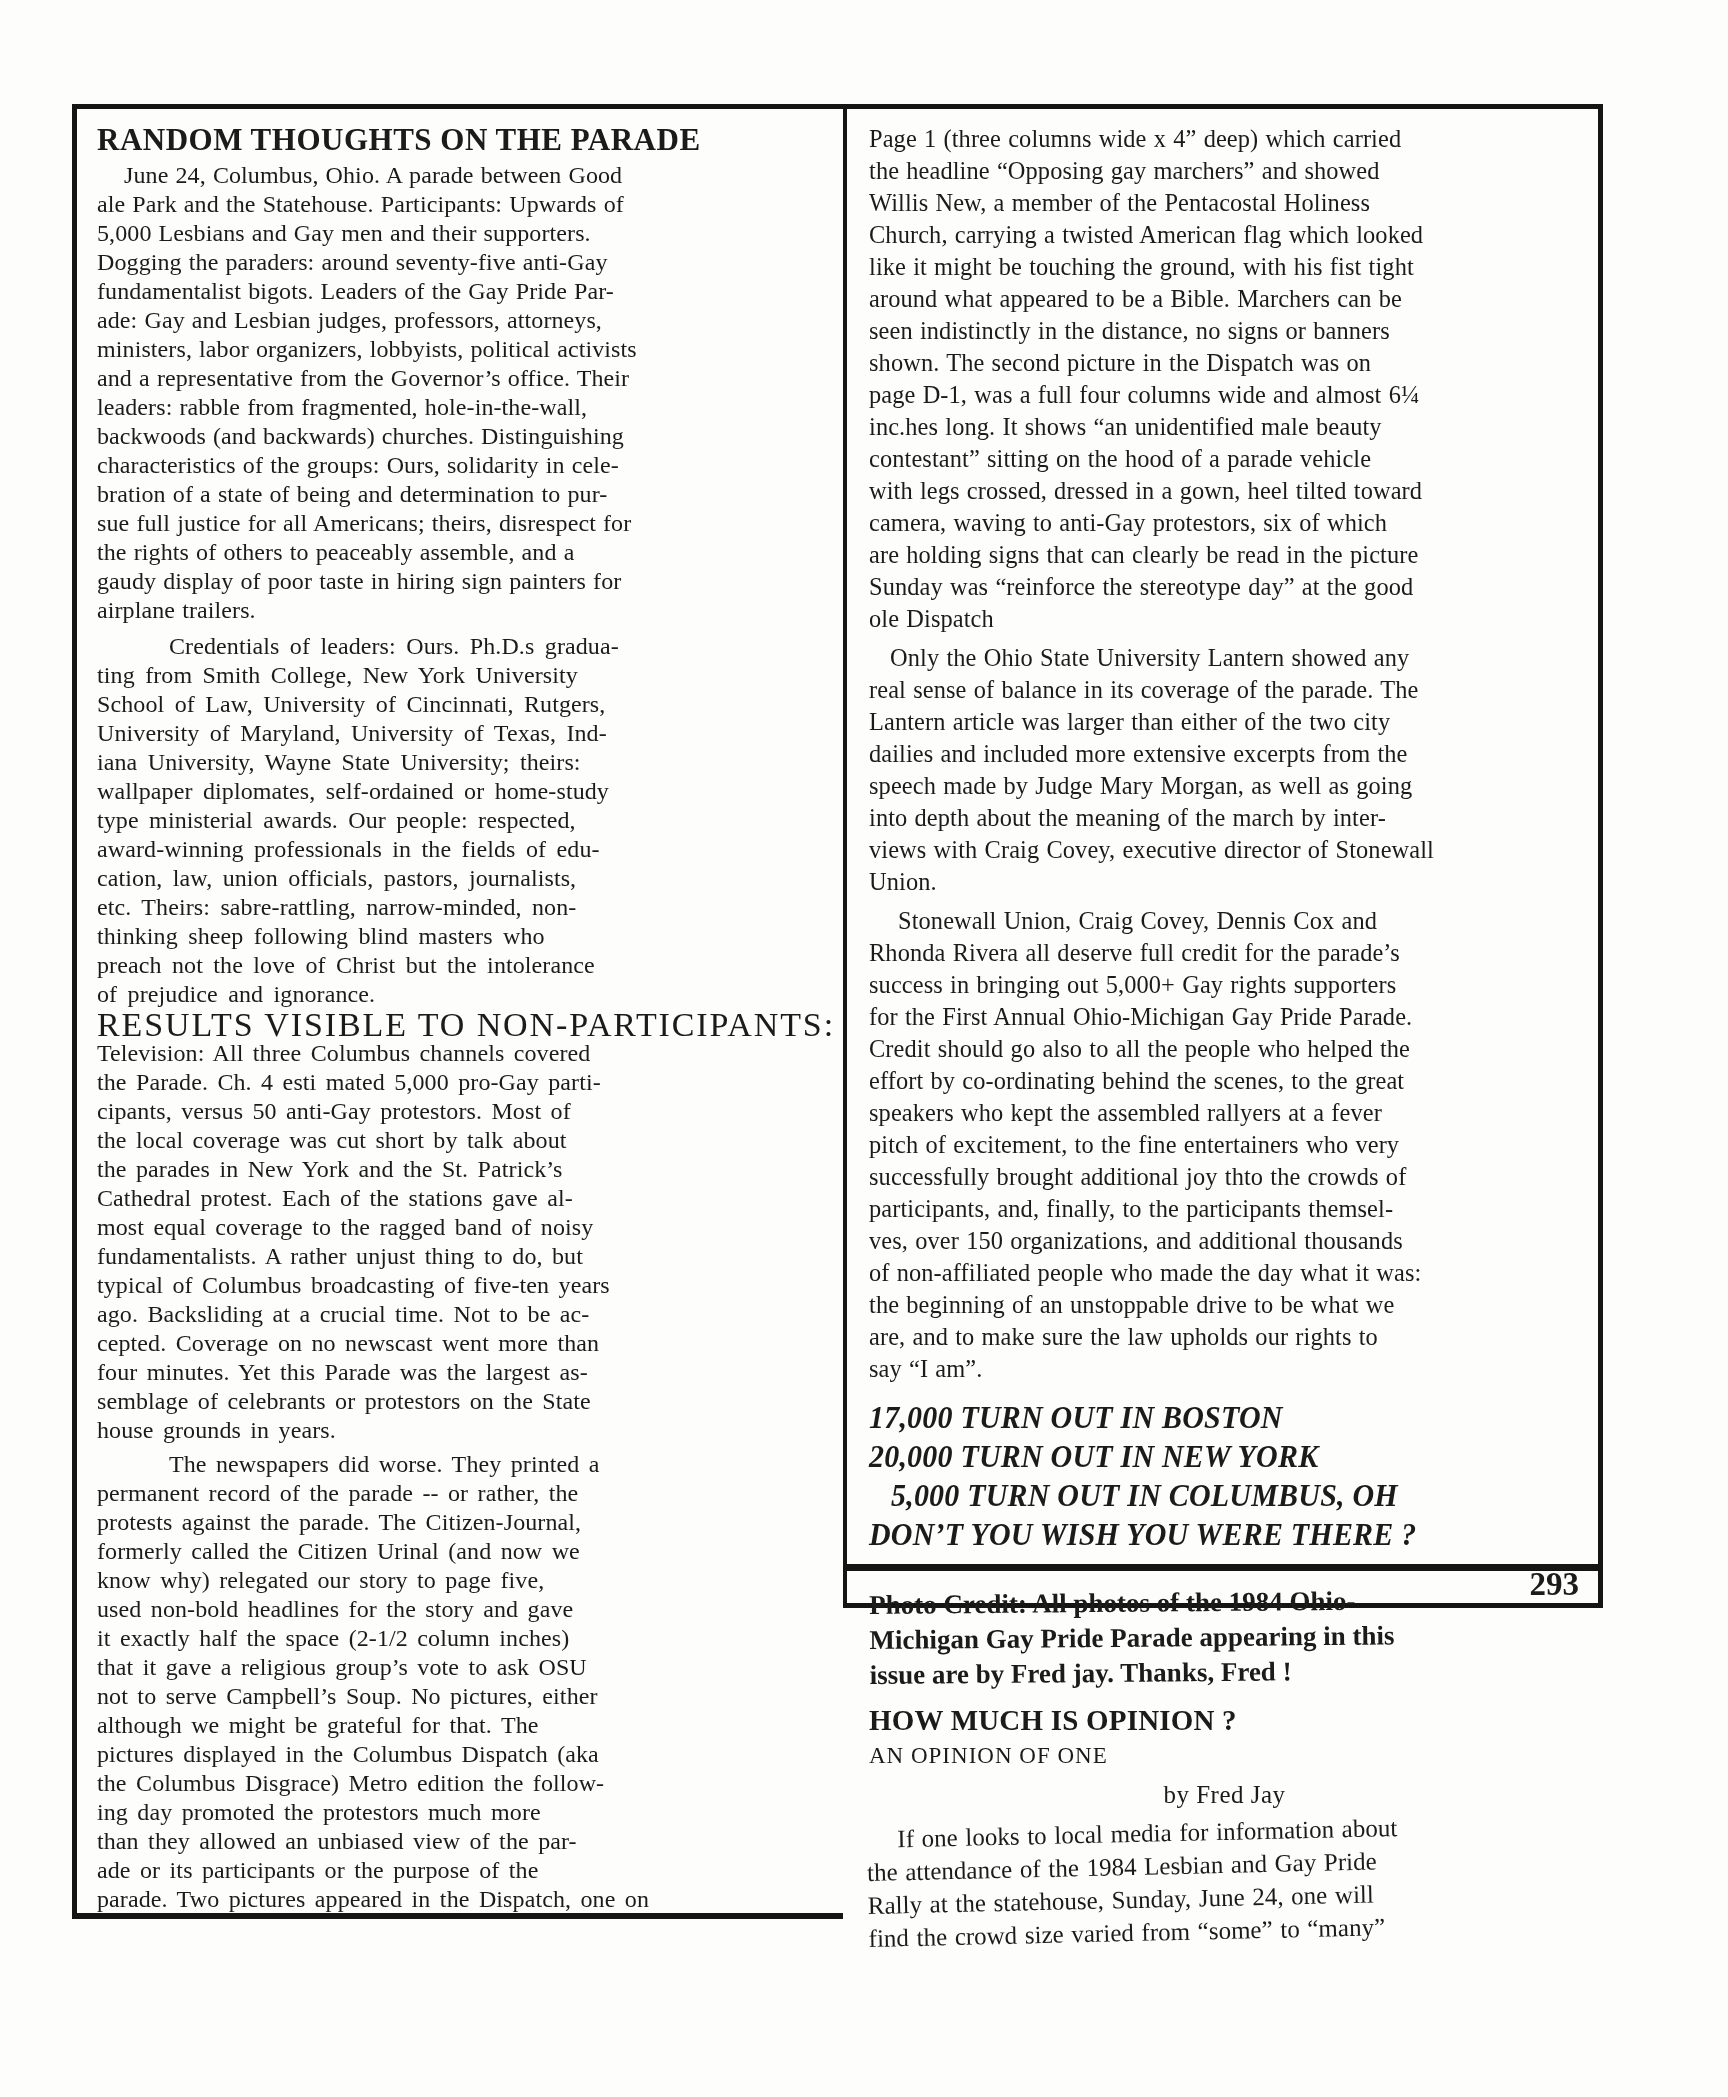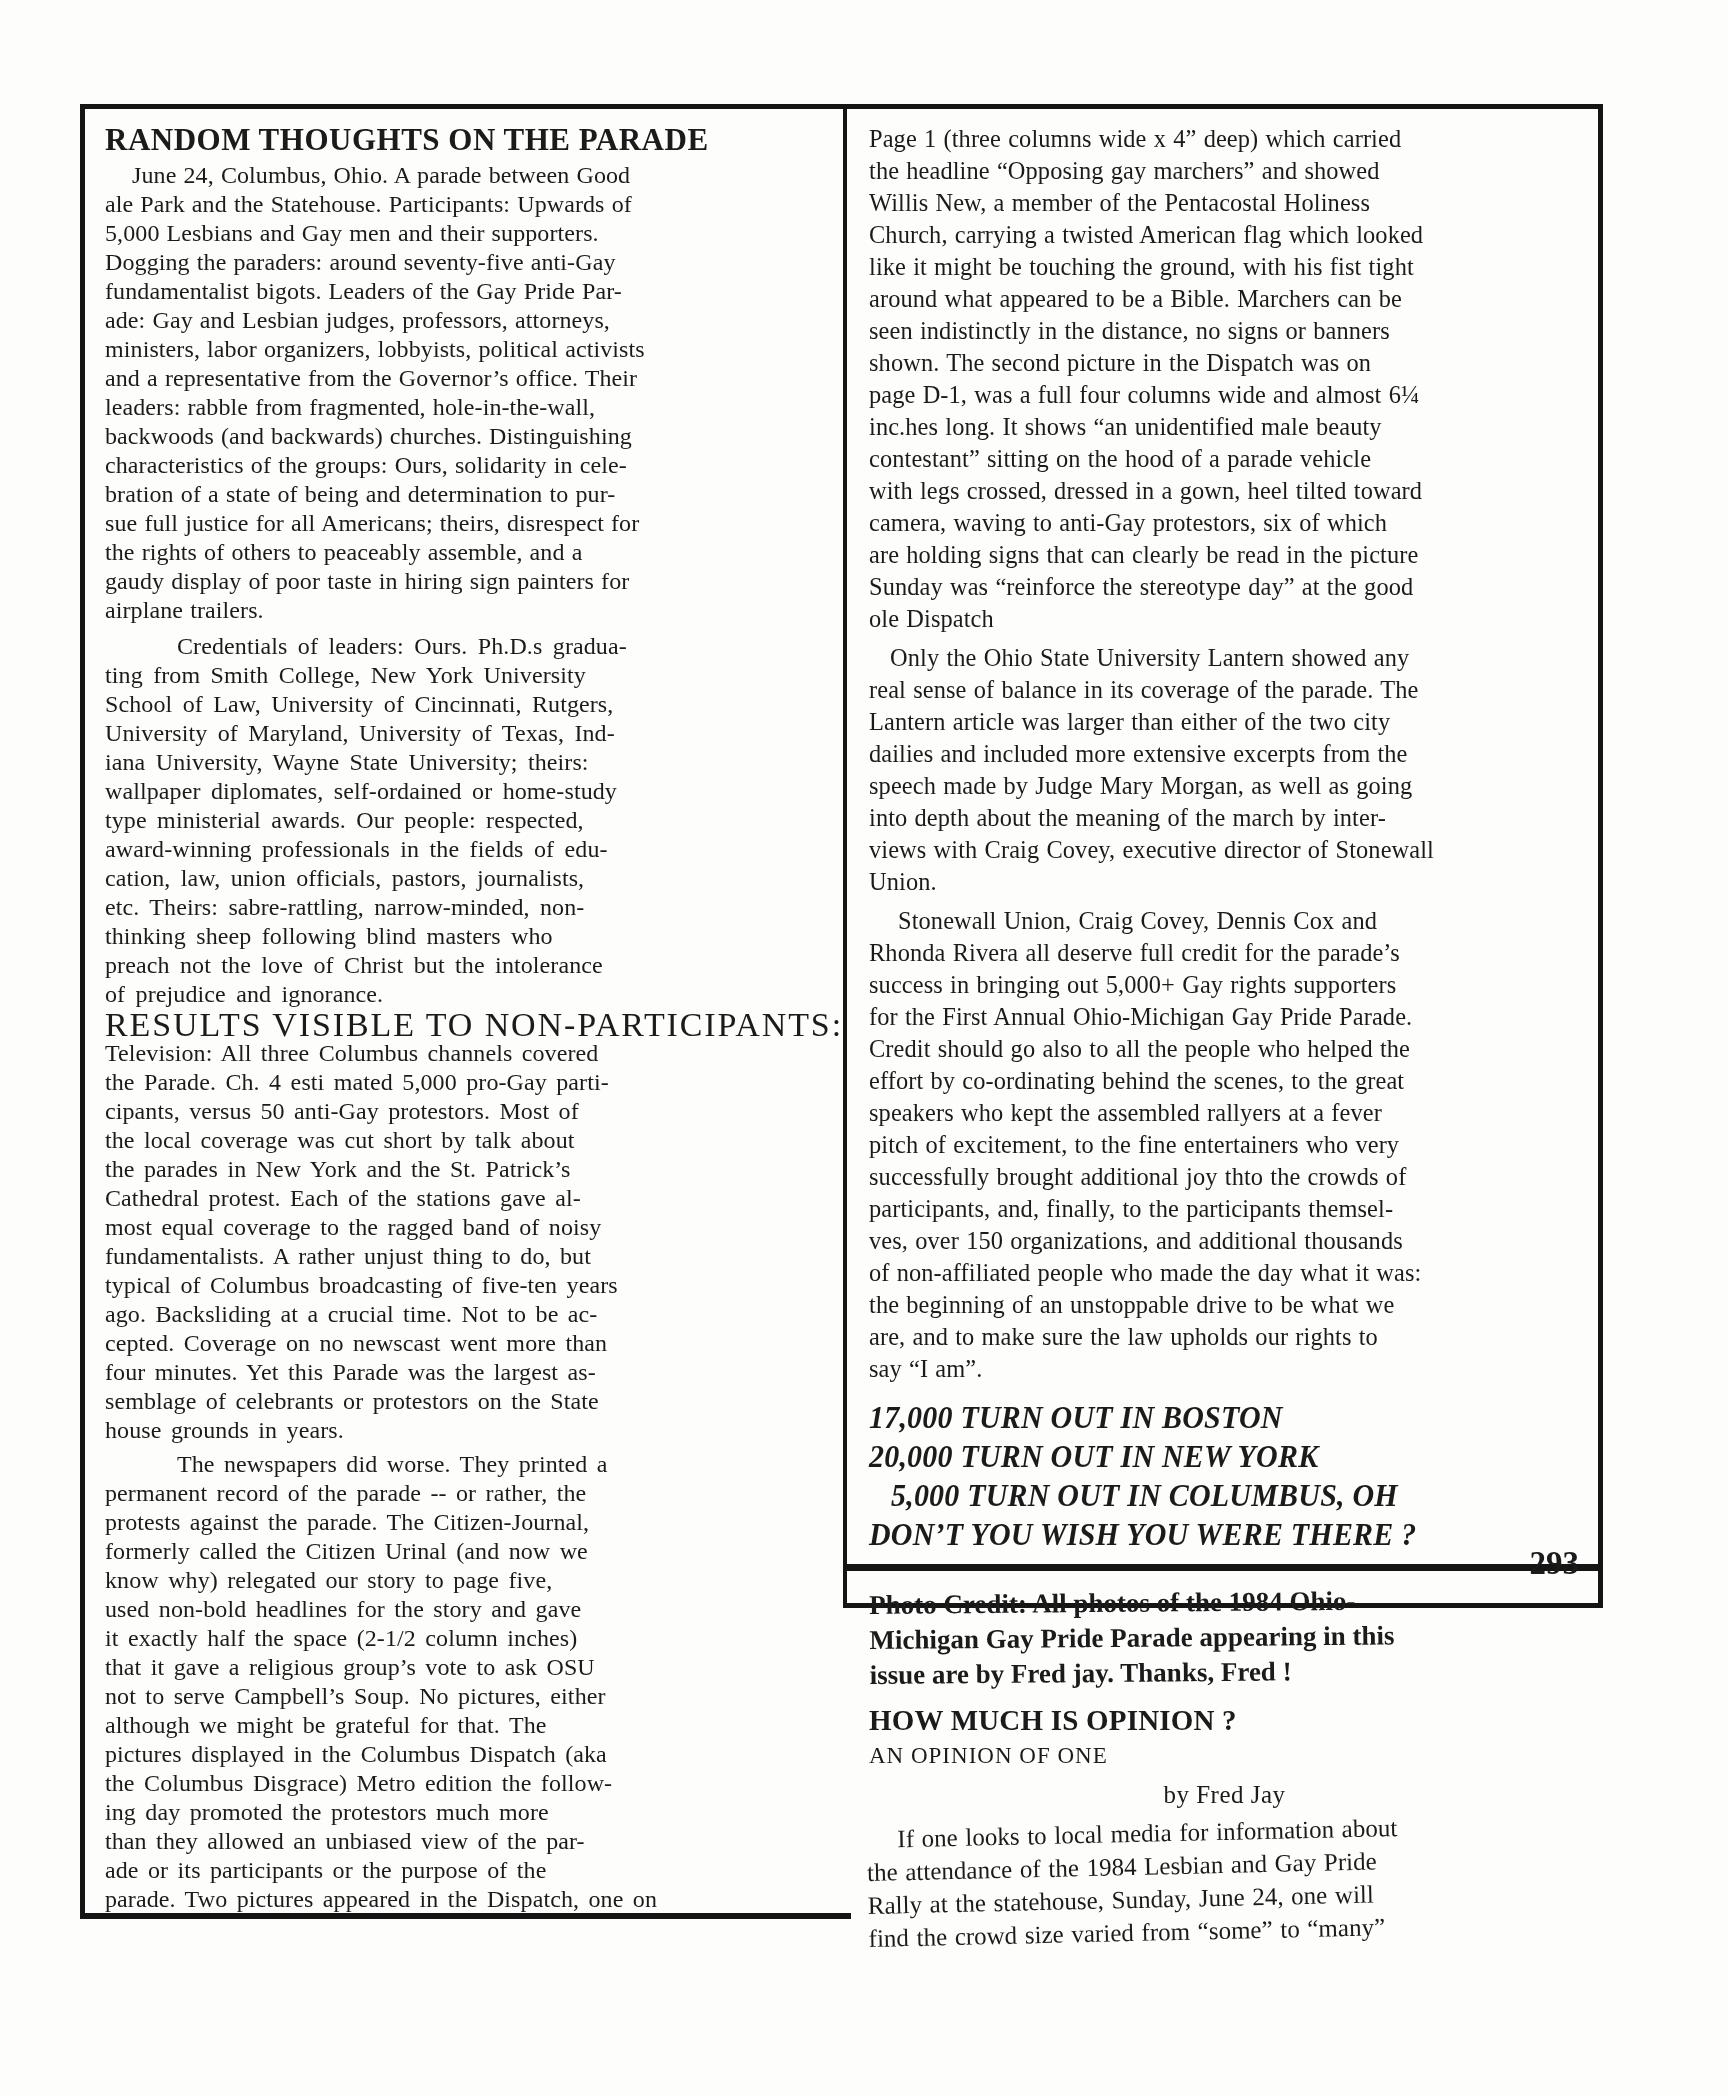--- a/index.html
+++ b/index.html
@@ -16,21 +16,21 @@
     color: #1b1b1b;
   }
   .page {
     position: absolute;
     inset: 0;
     background: #fdfdfb;
   }
   
   .left-box {
     position: absolute;
-    left: 80px;
+    left: 72px;
     top: 104px;
     width: 771px;
     height: 1815px;
     box-sizing: border-box;
     border-top: 5.7px solid #151515;
     border-left: 5.7px solid #151515;
     border-bottom: 6.7px solid #151515;
     padding: 11.5px 16.3px 0 20px;
   }
   .lc-title {
@@ -146,21 +146,21 @@
     line-height: 33px;
     white-space: pre-line;
     text-indent: 31px;
     word-spacing: 1.4px;
     transform: rotate(-1.3deg);
     transform-origin: left bottom;
   }
   .page-number {
     position: absolute;
     right: 19px;
-    bottom: 21px;
+    bottom: 0;
     font-size: 33px;
     font-weight: bold;
   }
 </style>
 </head>
 <body>
 
 <div class="page">
 
   <div class="left-box">

